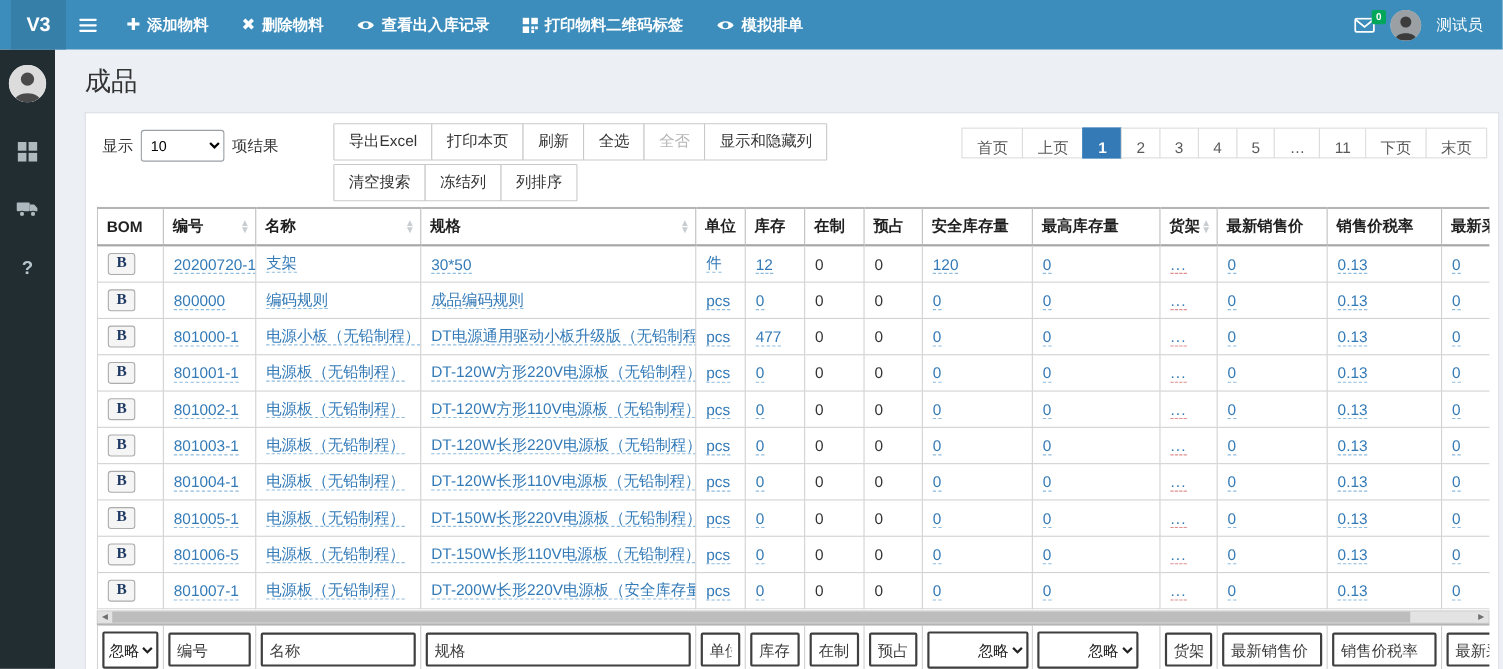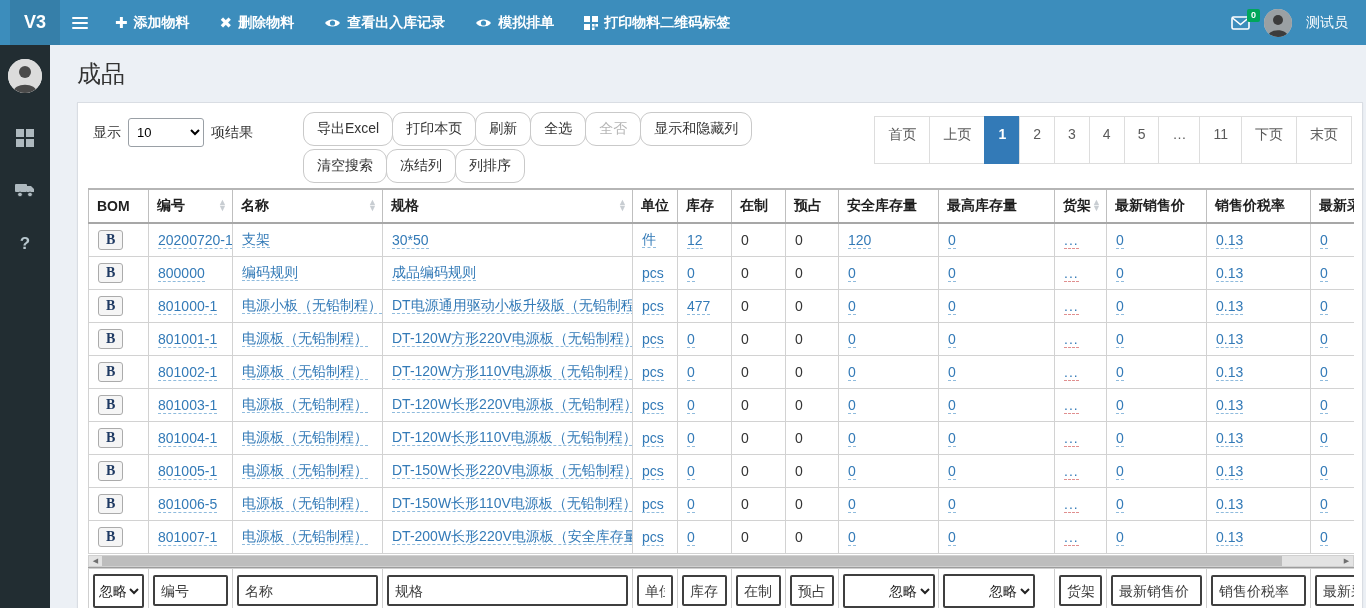--- a/index.html
+++ b/index.html
@@ -30,27 +30,27 @@
   .content { position:absolute; top:45px; left:62px; width:1316px; height:563px; background:#ecf0f5; padding:0 15px; }
   .page-title { font-size:24px; font-weight:normal; color:#333; padding:13px 0 12px 0; }
   .box { background:#fff; border:1px solid #d9dde3; border-bottom:1px solid #c7cbd1; box-shadow:0 1px 1px rgba(0,0,0,.08); padding:9px 10px 0 10px; }
 
   .controls { position:relative; min-height:74px; }
   .length-ctl { position:absolute; left:5px; top:6px; font-size:14px; color:#333; display:flex; align-items:center; gap:7px; }
   .length-ctl select { height:29px; width:76px; border:1px solid #9aa0a6; border-radius:3px; font-size:13px; padding:0 4px; background:#fff; }
 
   .toolbar { position:absolute; left:215px; top:0; width:460px; }
   .btn-row { display:flex; margin-bottom:3px; }
-  .btn { background:#fff; border:1px solid #c9c9c9; color:#333; font-size:14px; padding:7px 13px; margin-left:-1px; cursor:pointer; white-space:nowrap; border-radius:11px; }
+  .btn { background:#fff; border:1px solid #c9c9c9; color:#333; font-size:14px; padding:7px 13px; margin-left:-1px; cursor:pointer; white-space:nowrap; border-radius:1px; }
   .btn:first-child { margin-left:0; }
   .btn.disabled { color:#b5b5b5; cursor:default; }
 
   .pagination { display:flex; justify-content:flex-end; }
   .pagination.top { position:absolute; right:0; top:4px; }
-  .page-btn { min-width:34px; padding:0 13px; height:48px; line-height:34px; text-align:center; background:#fff; border:1px solid #ddd; color:#5a5a5a; font-size:14px; margin-left:-1px; cursor:pointer; }
+  .page-btn { min-width:34px; padding:0 13px; height:28px; line-height:34px; text-align:center; background:#fff; border:1px solid #ddd; color:#5a5a5a; font-size:14px; margin-left:-1px; cursor:pointer; }
   .page-btn.active { background:#337ab7; border-color:#337ab7; color:#fff; font-weight:bold; }
 
   
   .table-wrap { width:1266px; overflow:hidden; margin-top:2px; }
   table.grid { border-collapse:collapse; table-layout:fixed; width:1310px; font-size:14px; background:#fff; }
   .c0{width:60px}.c1{width:84px}.c2{width:150px}.c3{width:250px}.c4{width:45px}.c5{width:54px}.c6{width:54px}.c7{width:53px}.c8{width:100px}.c9{width:116px}.c10{width:52px}.c11{width:100px}.c12{width:104px}.c13{width:90px}
   table.grid th { border:1px solid #bfbfbf; border-bottom:2px solid #a7a7a7; border-top:2px solid #b5b5b5; padding:7px 8px; text-align:left; font-weight:bold; color:#1f1f1f; position:relative; white-space:nowrap; overflow:hidden; }
   table.grid td { border:1px solid #d2d2d2; padding:6px 9px; height:31px; color:#333; white-space:nowrap; overflow:hidden; }
   .sort { position:absolute; right:5px; top:50%; transform:translateY(-50%); display:flex; flex-direction:column; line-height:.62; color:#c8cdd2; font-size:9px; }
   .lnk { color:#337ab7; text-decoration:none; border-bottom:1px dashed #8fbbdd; cursor:pointer; }
@@ -95,42 +95,42 @@
       <span>删除物料</span>
     </div>
     <div class="nav-item">
       <span class="ni">
         <svg class="icon-svg" width="17" height="12" viewBox="0 0 17 12">
             <path d="M1 6 C4 1.2 13 1.2 16 6 C13 10.8 4 10.8 1 6 Z" fill="#fff"></path>
             <circle cx="8.5" cy="6" r="2.6" fill="#3c8dbc"></circle>
           </svg>
       </span>
       <span>查看出入库记录</span>
-    </div>
-    <div class="nav-item">
-      <span class="ni">
-        <svg class="icon-svg" width="17" height="12" viewBox="0 0 17 12">
-            <path d="M1 6 C4 1.2 13 1.2 16 6 C13 10.8 4 10.8 1 6 Z" fill="#fff"></path>
-            <circle cx="8.5" cy="6" r="2.6" fill="#3c8dbc"></circle>
-          </svg>
-      </span>
-      <span>模拟排单</span>
     </div>
     <div class="nav-item">
       <span class="ni">
         <svg class="icon-svg" width="14" height="14" viewBox="0 0 14 14">
             <rect x="0" y="0" width="6" height="6" fill="#fff"></rect>
             <rect x="8" y="0" width="6" height="6" fill="#fff"></rect>
             <rect x="0" y="8" width="6" height="6" fill="#fff"></rect>
             <rect x="8" y="8" width="2.6" height="2.6" fill="#fff"></rect>
             <rect x="11.4" y="8" width="2.6" height="2.6" fill="#fff"></rect>
             <rect x="8" y="11.4" width="2.6" height="2.6" fill="#fff"></rect>
           </svg>
       </span>
       <span>打印物料二维码标签</span>
+    </div>
+    <div class="nav-item">
+      <span class="ni">
+        <svg class="icon-svg" width="17" height="12" viewBox="0 0 17 12">
+            <path d="M1 6 C4 1.2 13 1.2 16 6 C13 10.8 4 10.8 1 6 Z" fill="#fff"></path>
+            <circle cx="8.5" cy="6" r="2.6" fill="#3c8dbc"></circle>
+          </svg>
+      </span>
+      <span>模拟排单</span>
     </div>
   </div>
   <div class="nav-right">
     <div class="mail-wrap">
       <span>
         <svg class="icon-svg" width="19" height="14" viewBox="0 0 19 14">
             <rect x="1" y="1" width="17" height="12" rx="1.5" fill="none" stroke="#fff" stroke-width="1.6"></rect>
             <path d="M1.5 2 L9.5 8.5 L17.5 2" fill="none" stroke="#fff" stroke-width="1.6"></path>
           </svg>
       </span>

